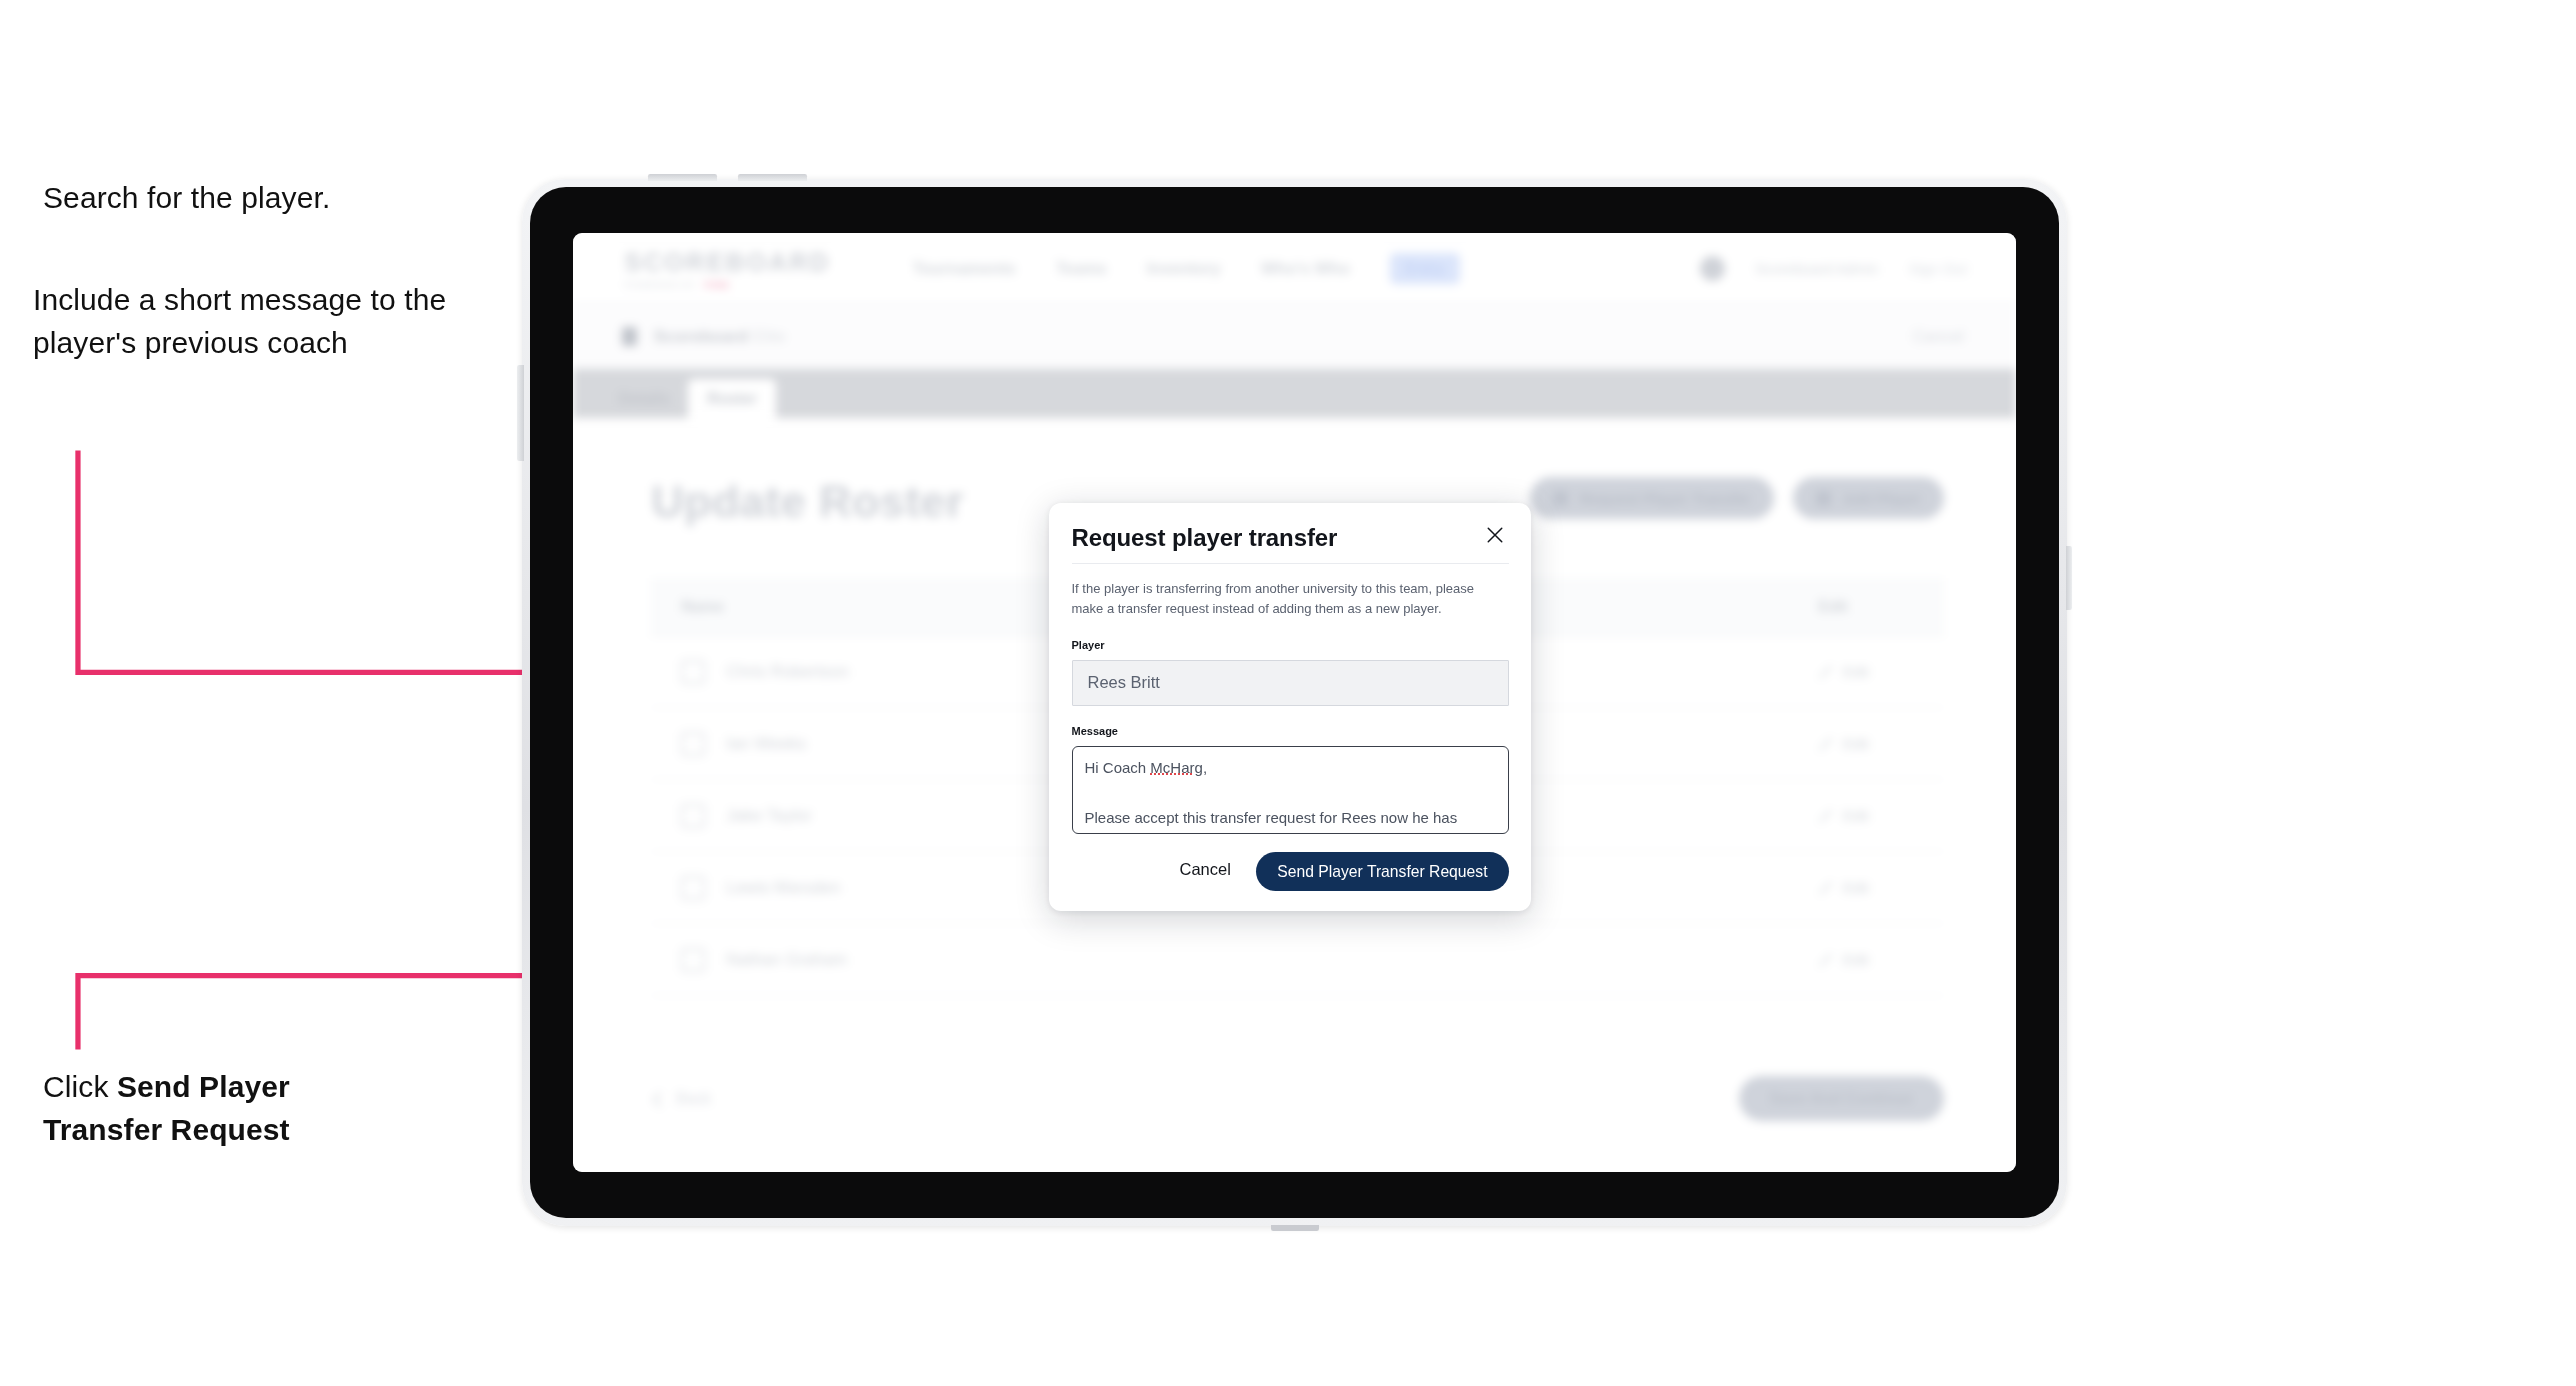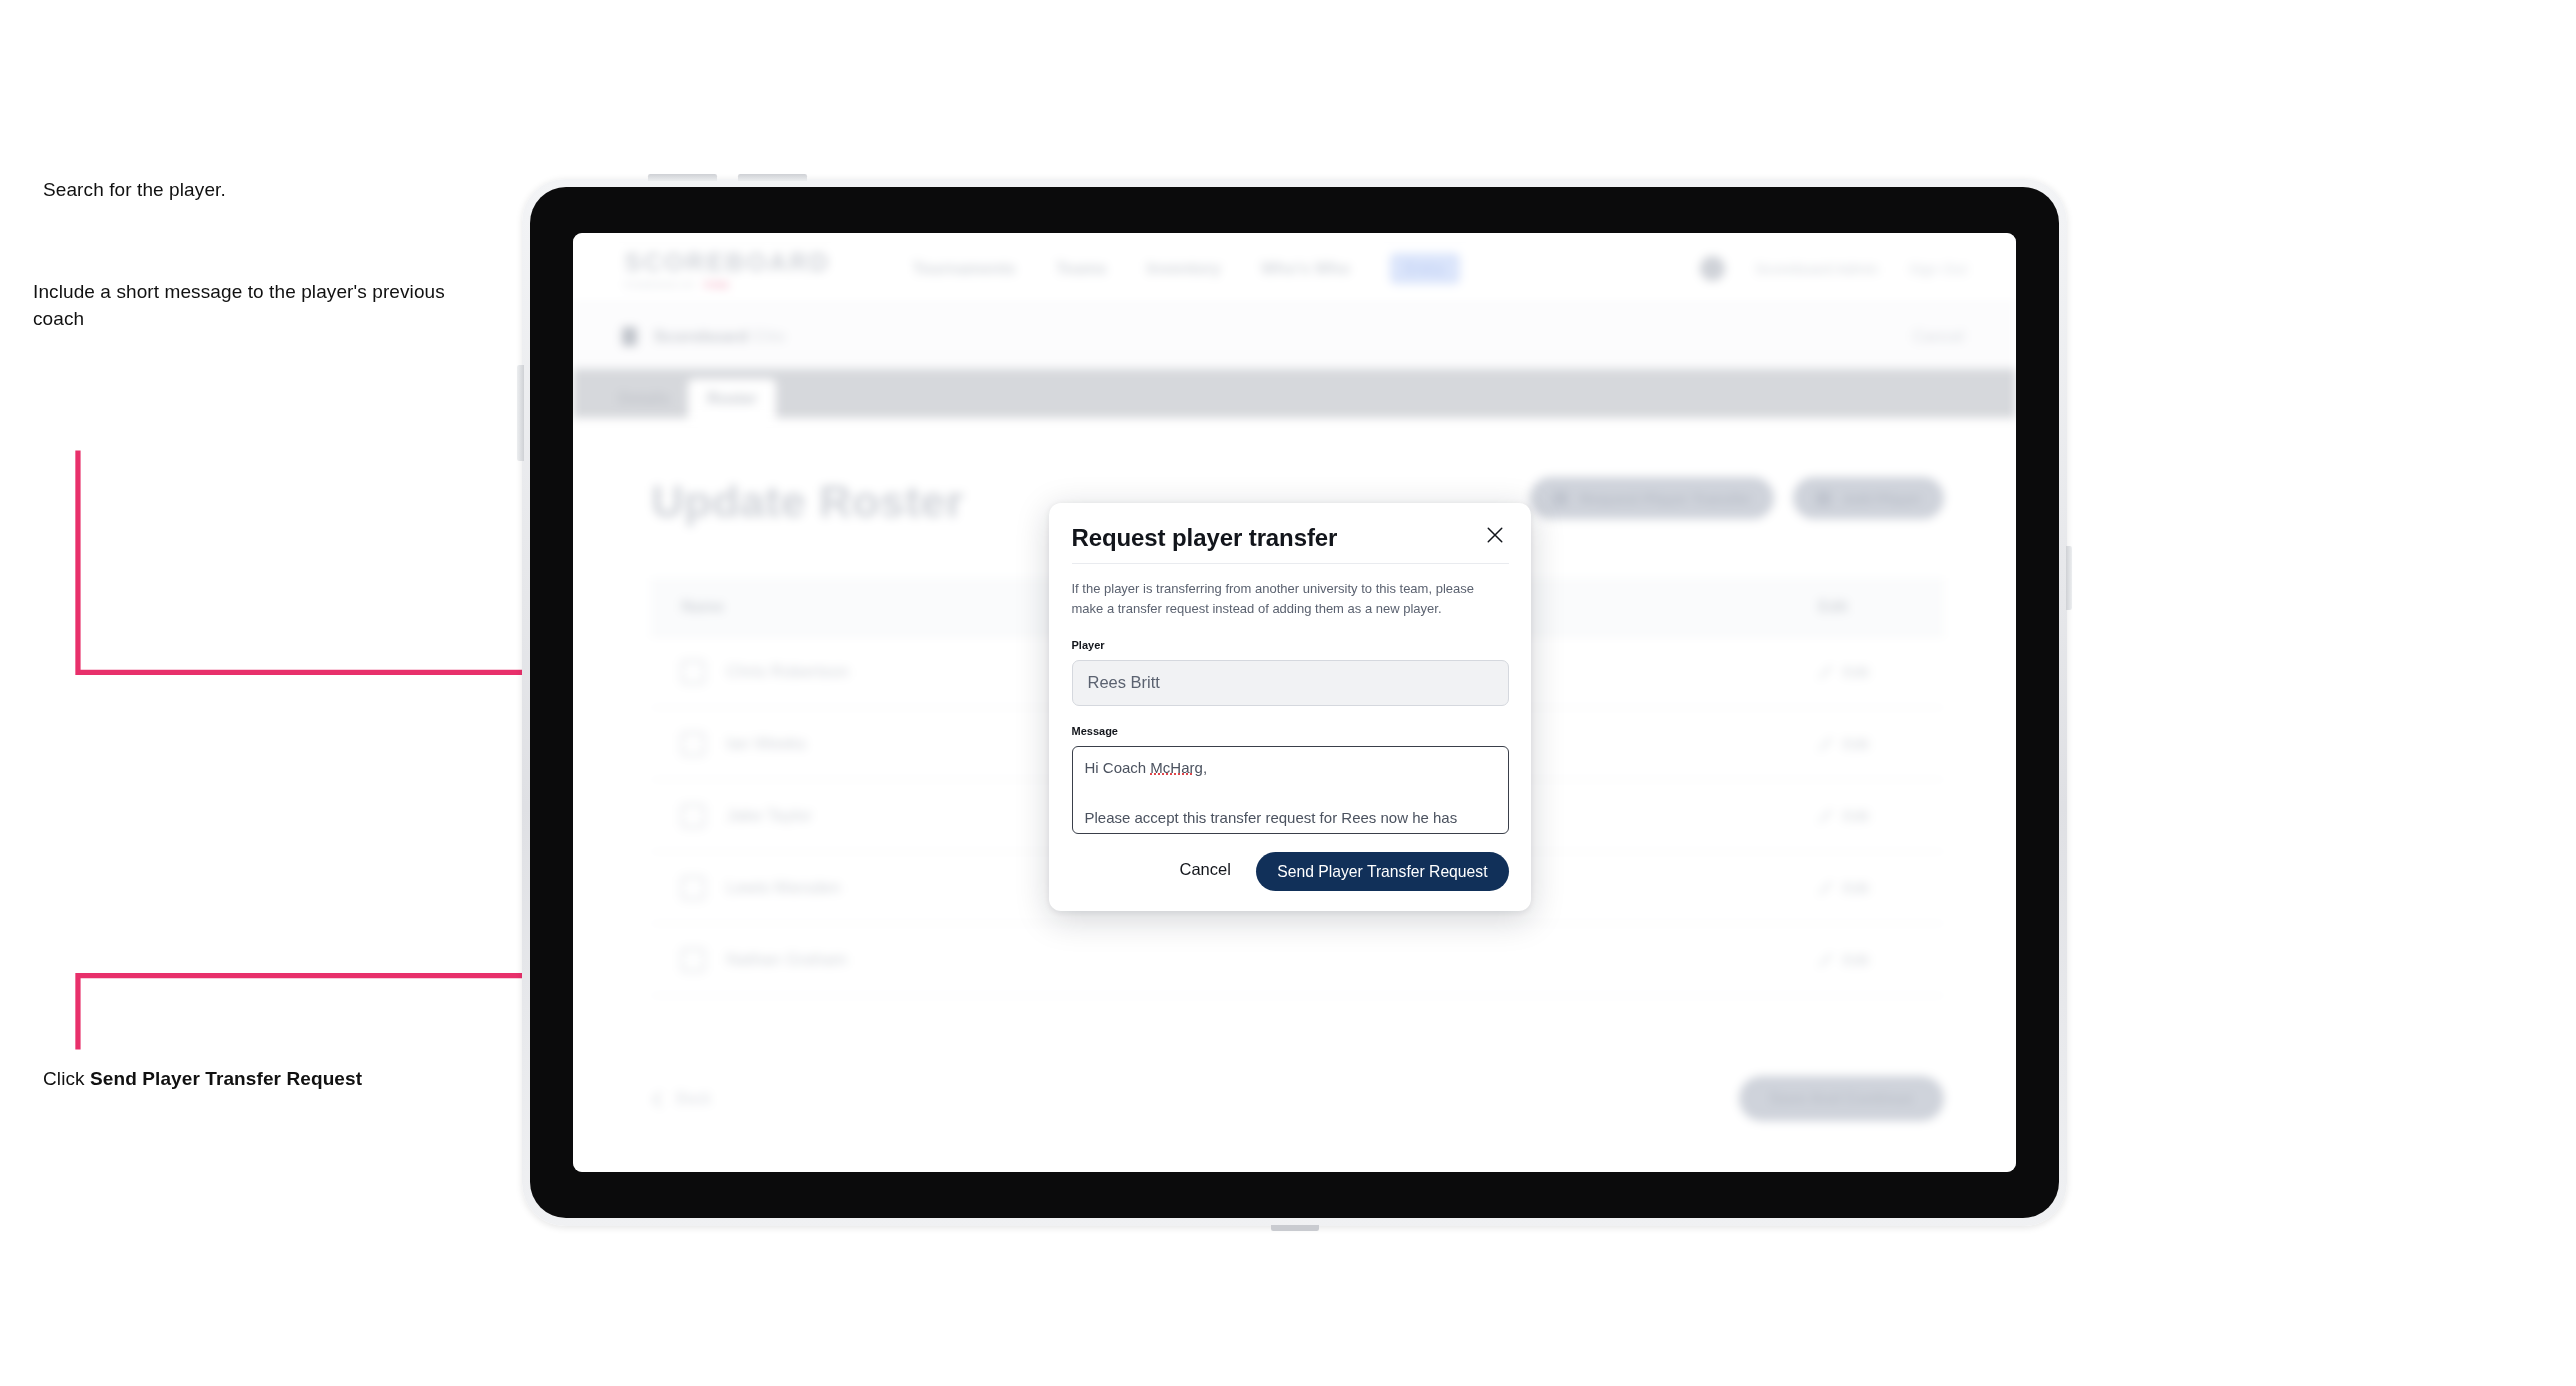--- a/index.html
+++ b/index.html
@@ -8,21 +8,21 @@
     background: #ffffff;
     font-family: "Liberation Sans", sans-serif;
     overflow: hidden;
   }
   #stage { position: relative; width: 2576px; height: 1386px; background:#fff; }
 
   
   .anno {
     position: absolute;
     color: #111111;
-    font-size: 19px;
+    font-size: 30px;
     line-height: 1.42;
     font-weight: 400;
     letter-spacing: 0.1px;
   }
   #anno-search { left: 43px; top: 177px; width: 479px; }
   #anno-message { left: 33px; top: 279px; width: 449px; }
   #anno-click { left: 43px; top: 1066px; width: 322px; }
   #anno-click b { font-weight: 700; }
 
   
@@ -166,21 +166,21 @@
   .m-title { font-size:24px; font-weight:800; color:#12151b; letter-spacing:-0.1px; }
   .m-close {
     width:27px; height:27px; display:flex; align-items:center; justify-content:center;
     cursor:pointer; margin-top:-3px;
   }
   .m-rule { height:0.7px; background:#e9ebef; margin:11.2px 0 0 0; }
   .m-desc { margin-top:15px; font-size:13px; line-height:1.55; color:#5b6270; }
   .m-label { margin-top:19.5px; font-size:11px; font-weight:700; color:#12151b; }
   .m-input {
     margin-top:9px; width:100%; height:46px; border:0.7px solid #d5d8de;
-    border-radius:7px; background:#f1f2f4; color:#5b6270; font-size:16.5px;
+    border-radius:1px; background:#f1f2f4; color:#5b6270; font-size:16.5px;
     padding:0 15px; font-family:"Liberation Sans", sans-serif; outline:none;
   }
   .m-textarea {
     margin-top:9px; width:100%; height:88px; border:0.7px solid #3a3f4a;
     border-radius:6px; background:#ffffff; color:#4b525f; font-size:15px;
     line-height:1.68; padding:7.5px 12px; resize:none;
     font-family:"Liberation Sans", sans-serif; outline:none;
     overflow:hidden;
   }
   .m-actions { margin-top:18px; display:flex; align-items:flex-start; justify-content:flex-end; gap:13.5px; }

